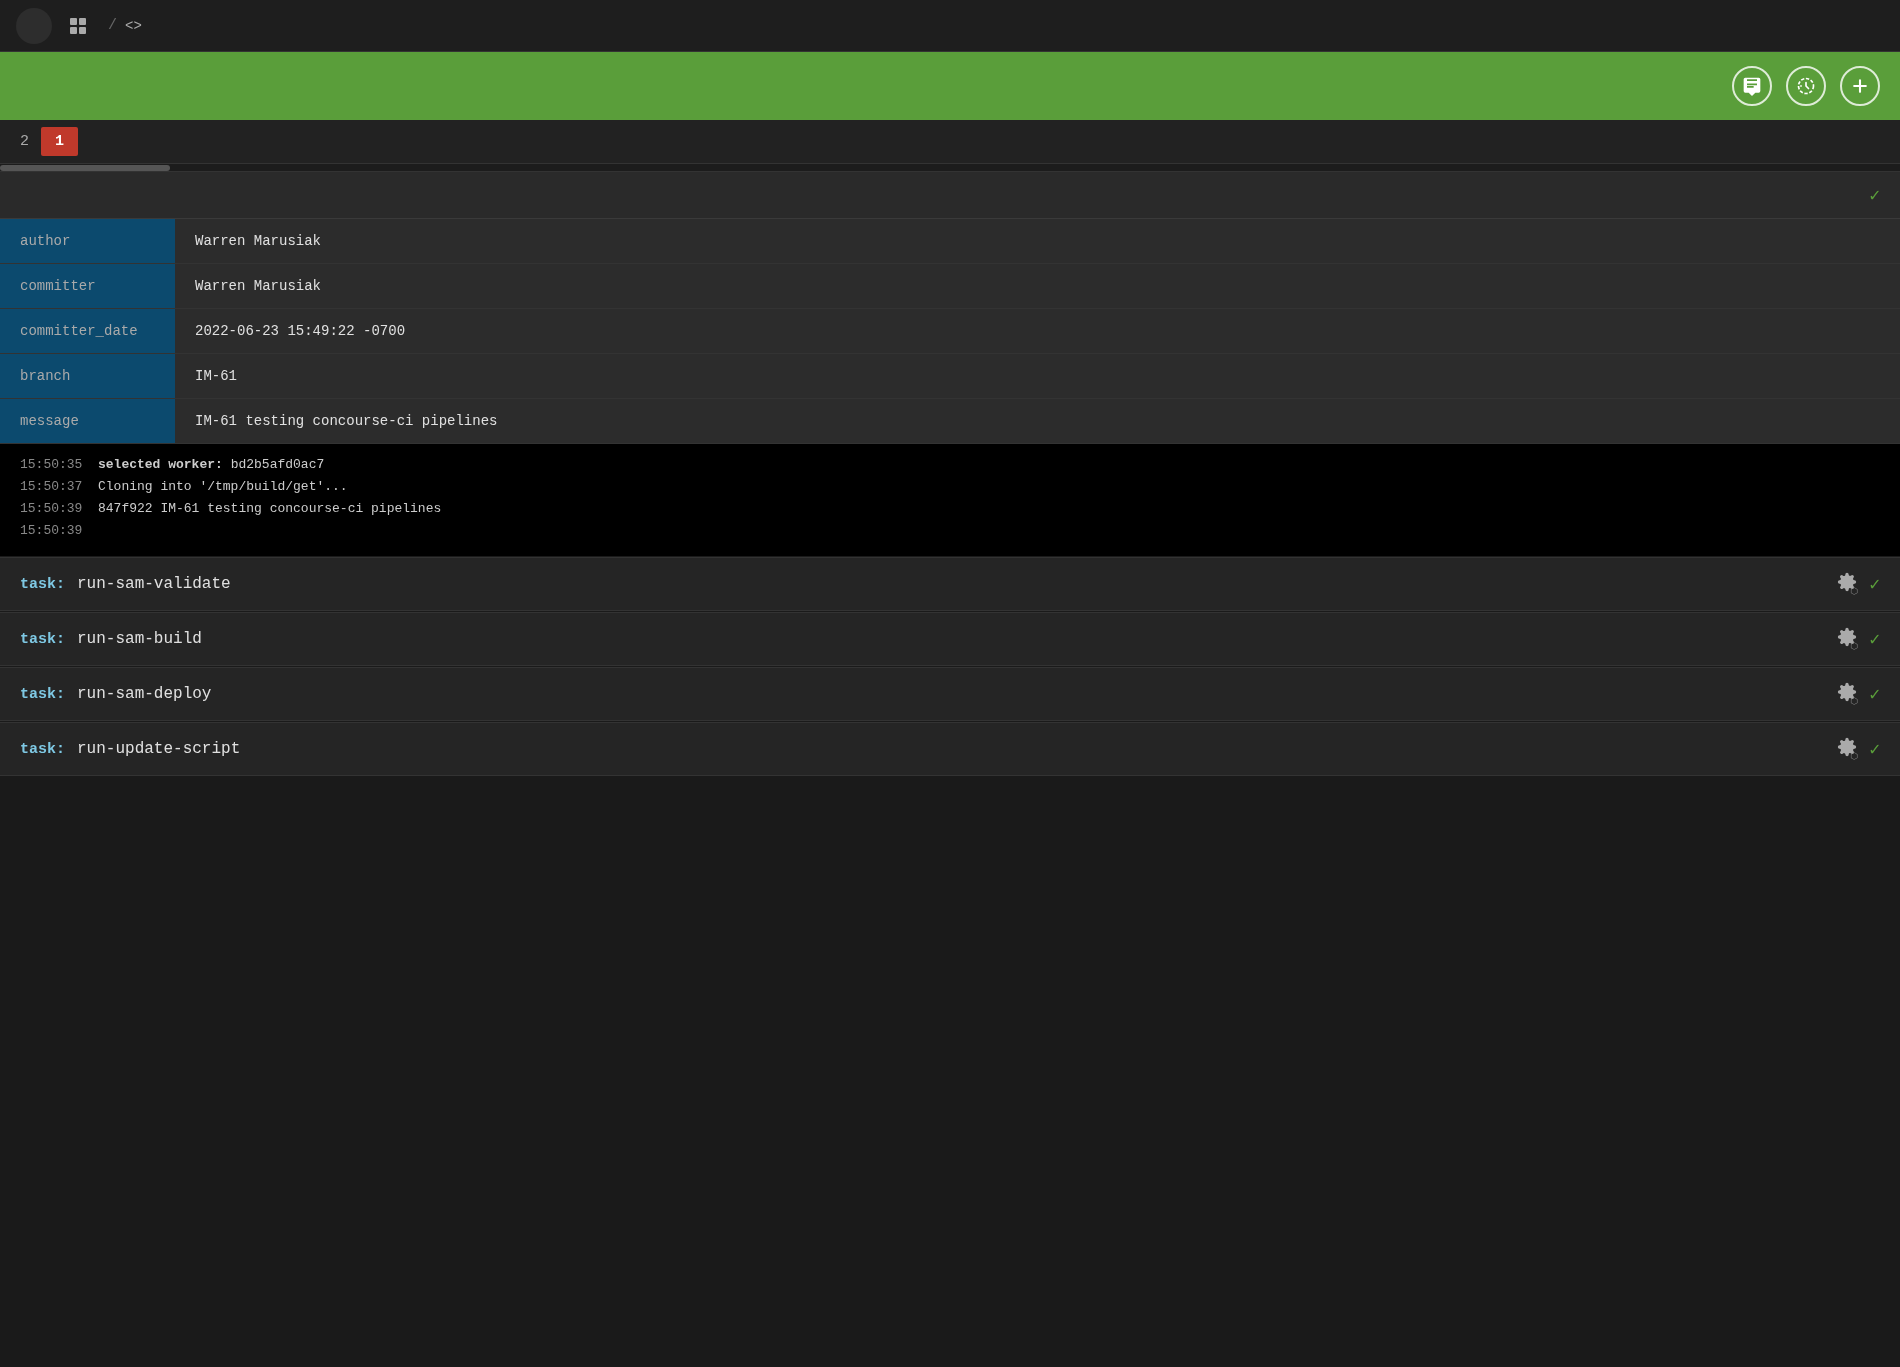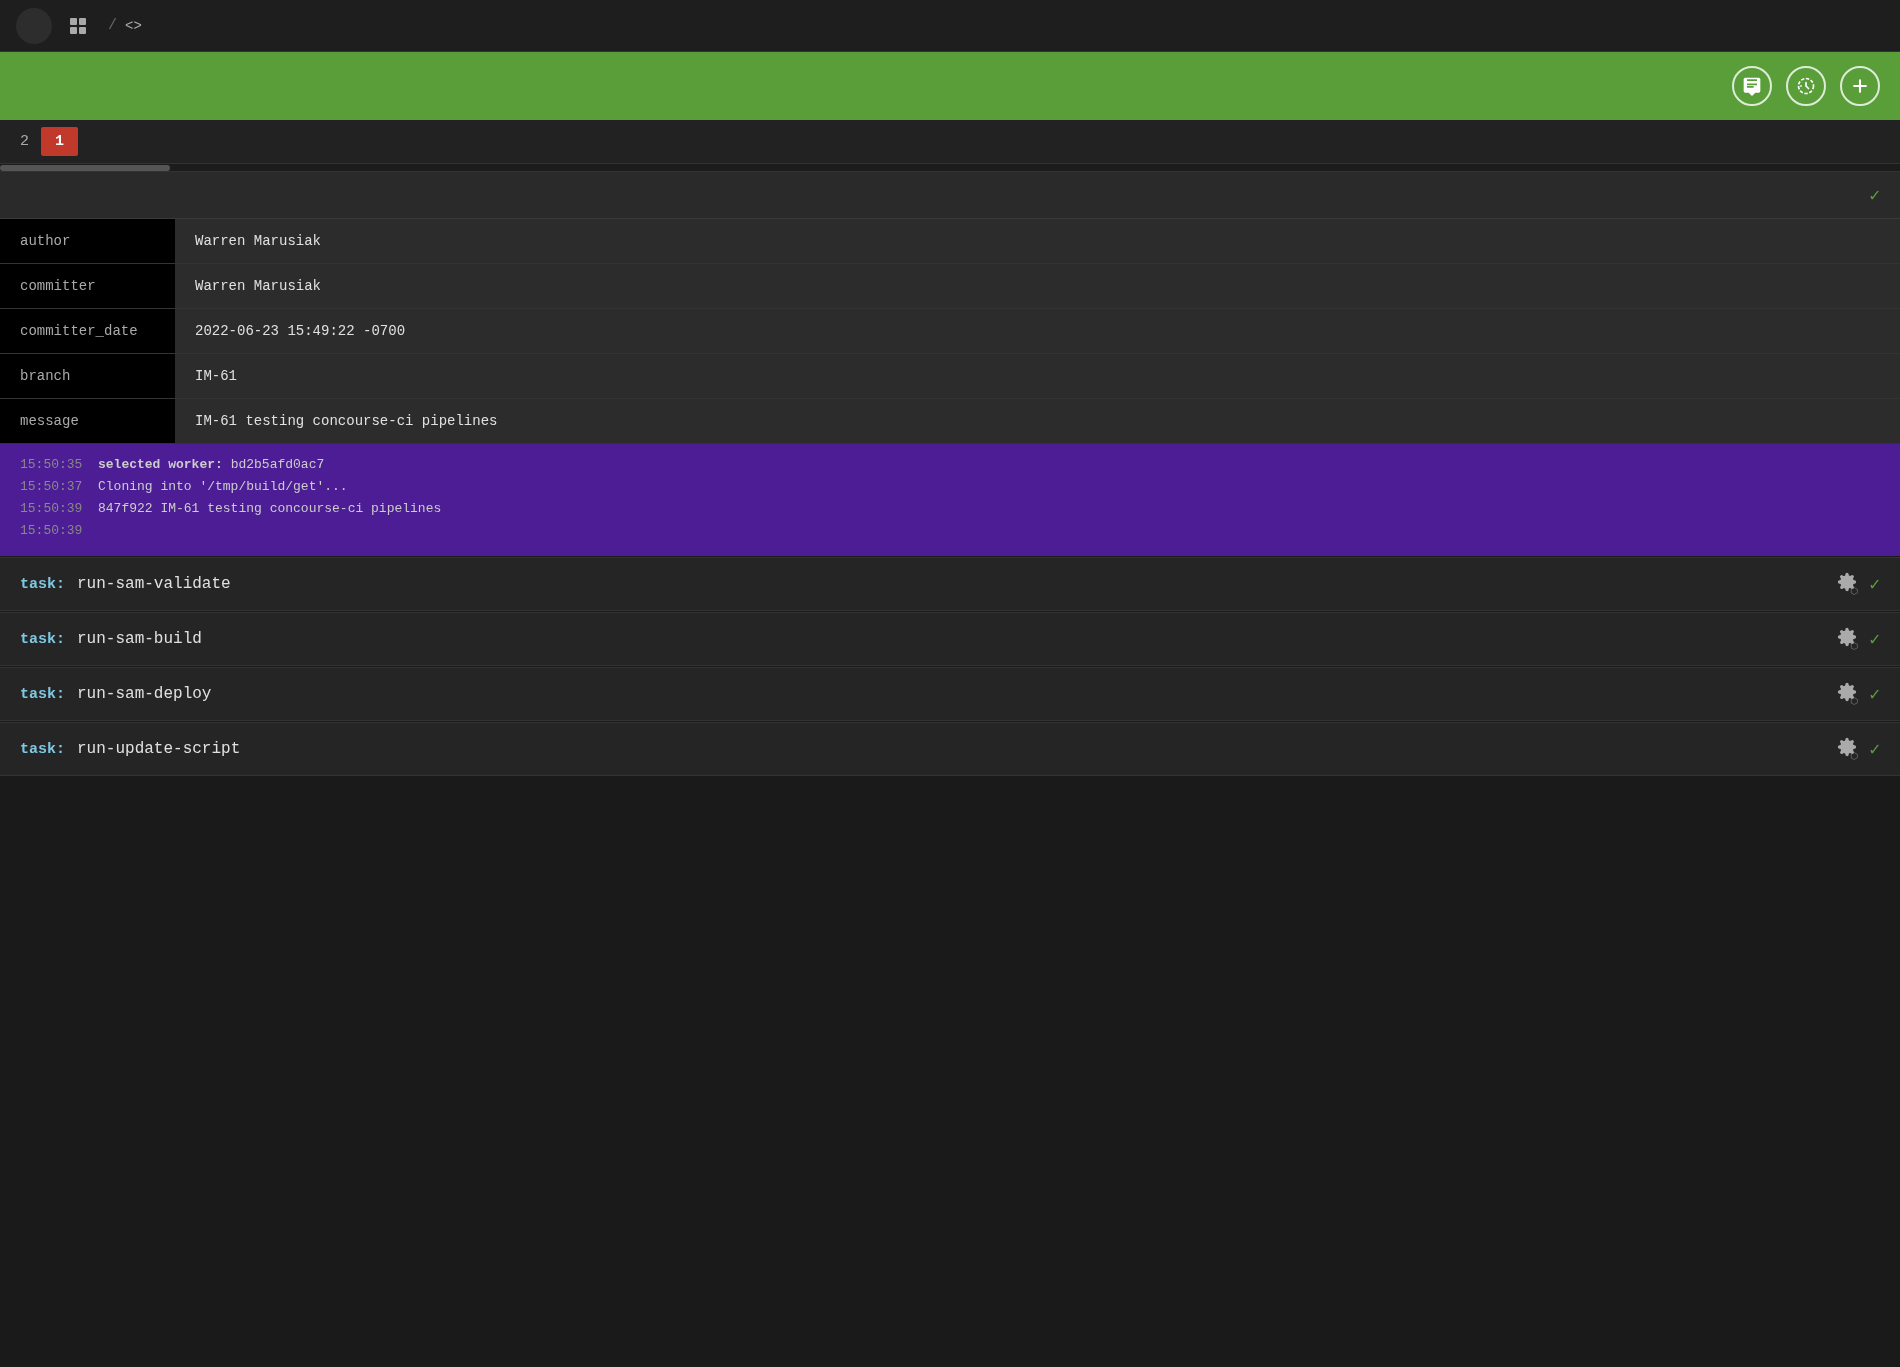--- a/index.html
+++ b/index.html
@@ -184,21 +184,21 @@
       font-family: 'Courier New', Courier, monospace;
     }
     .check-icon {
       color: #5a9e3a;
       font-size: 18px;
       margin-left: 8px;
     }
 
     
     .meta-table {
-      background: #000000;
+      background: #0c4a6e;
       border-collapse: collapse;
       width: 100%;
     }
     .meta-row {
       border-bottom: 1px solid #333;
     }
     .meta-key {
       padding: 14px 20px;
       color: #aaa;
       font-size: 14px;
@@ -214,21 +214,21 @@
       background: #2c2c2c;
       font-family: 'Courier New', Courier, monospace;
     }
     .meta-val a {
       color: #7ec8e3;
       text-decoration: underline;
     }
 
     
     .log-section {
-      background: #4c1d95;
+      background: #000000;
       padding: 10px 20px 14px 20px;
       font-family: 'Courier New', Courier, monospace;
       font-size: 13px;
       color: #ccc;
       line-height: 1.7;
     }
     .log-line {
       display: flex;
       gap: 14px;
     }

